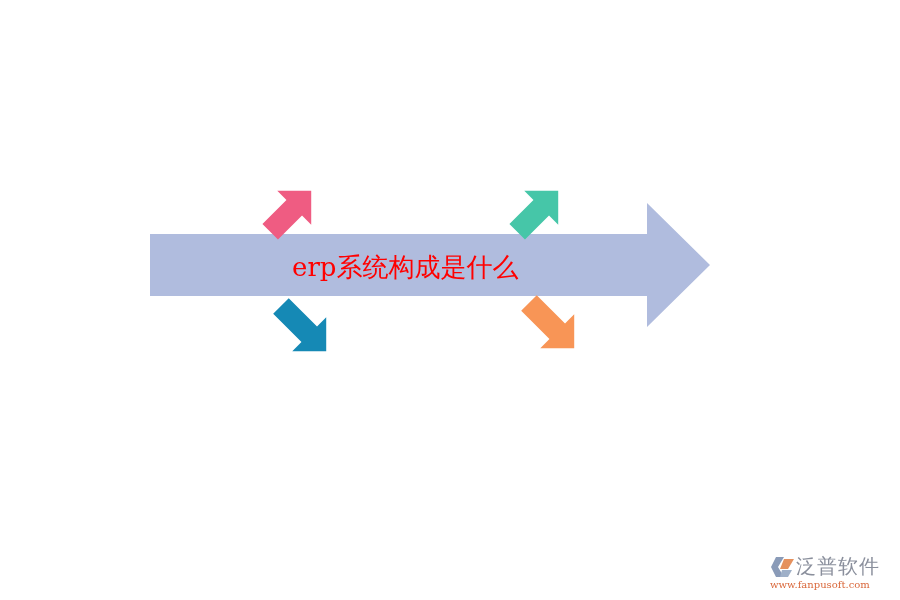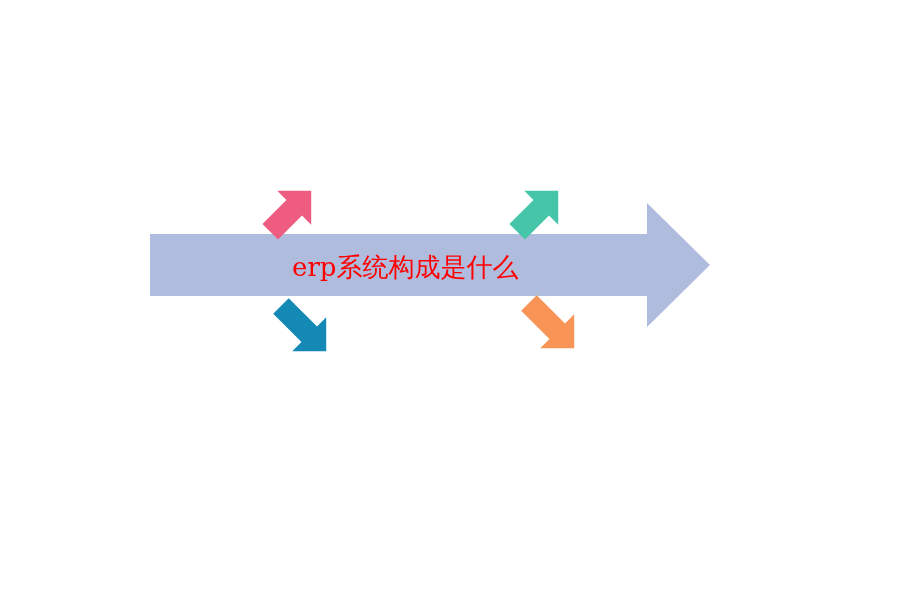--- a/index.html
+++ b/index.html
@@ -87,13 +87,22 @@
       <polygon points="-28,-11 6,-11 6,-24 30,0 6,24 6,11 -28,11" fill="#46c6a8"></polygon>
     </g>
 
     <g transform="translate(553,327) rotate(45)">
       <polygon points="-34,-11 6,-11 6,-24 30,0 6,24 6,11 -34,11" fill="#f89556"></polygon>
     </g>
   </svg>
 
   <div class="title-text">erp系统构成是什么</div>
 
+  <div class="logo">
+    <svg class="logo-icon" viewBox="0 0 26 24">
+      <polygon points="6,2 14,2 8,12 14,22 6,22 1,12" fill="#8a9bb8"></polygon>
+      <polygon points="14,4 24,4 18,14 10,14" fill="#e5915e"></polygon>
+      <polygon points="12,15 22,15 18,22 10,22" fill="#9fb0c8"></polygon>
+    </svg>
+    <div class="logo-name">泛普软件</div>
+    <div class="logo-url">www.fanpusoft.com</div>
+  </div>
 </div>
 
 </body></html>

